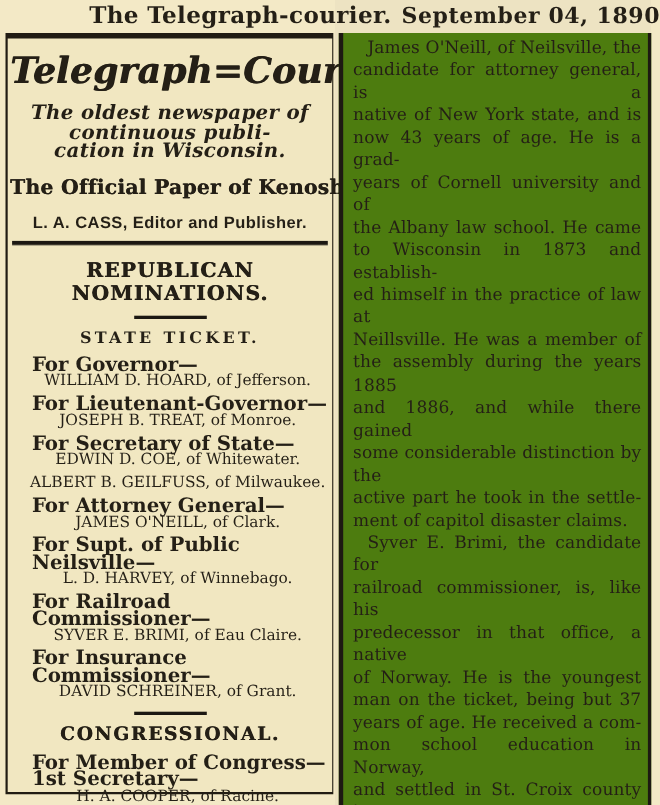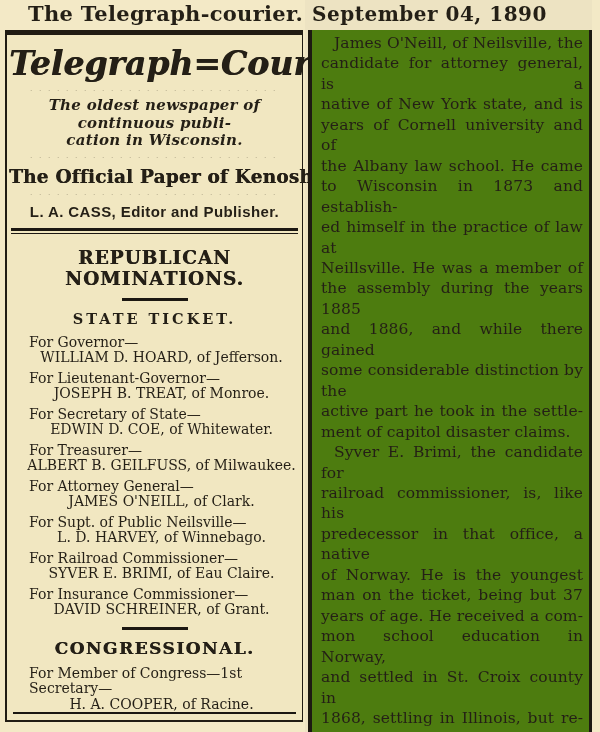--- a/index.html
+++ b/index.html
@@ -3,41 +3,41 @@
 <meta charset="utf-8">
 <style>
   html,body{margin:0;padding:0;}
   body{
     width:600px;height:732px;position:relative;overflow:hidden;
     background:linear-gradient(90deg,#f3e9c6 0 305px,#ede3c2 305px 592px,#f3e9c6 592px);
     font-family:"DejaVu Serif", serif;color:#241f16;
   }
   
   .page-header{
-    position:absolute;top:1px;left:0;width:100%;text-align:left;
+    position:absolute;top:1px;left:0;width:100%;text-align:right;
     padding-left:28px;box-sizing:border-box;white-space:nowrap;
   }
   .page-header .title{font-size:21px;font-weight:bold;letter-spacing:0.3px;}
   .page-header .date{font-size:20px;font-weight:bold;margin-left:9px;letter-spacing:0.5px;}
 
   
   .masthead-box{
     position:absolute;left:5px;top:30px;width:298px;height:692px;
     box-sizing:border-box;background:#f1e7c1;
     border:2px solid #211c13;border-top-width:5px;border-right-width:1px;
     display:flex;flex-direction:column;text-align:center;
   }
   .masthead-name{
     margin:9px 2px 0;font-size:33px;font-weight:bold;font-style:italic;
     font-family:"DejaVu Serif",serif;letter-spacing:0px;
     text-shadow:0.6px 0 0 #241f16;white-space:nowrap;
   }
   .wavy{display:block;margin:5px auto 0;}
   .tagline{
-    margin:6px 10px 0;font-size:15px;line-height:17.5px;
+    margin:6px 10px 0;font-size:18px;line-height:17.5px;
     font-weight:bold;font-style:italic;letter-spacing:0.3px;
   }
   .official-paper{
     margin:8px 2px 0;font-size:18.5px;font-weight:bold;letter-spacing:0.2px;
     text-shadow:0.4px 0 0 #241f16;white-space:nowrap;
   }
   .editor-line{
     margin:8px 0 0;font-family:"Liberation Sans",sans-serif;
     font-size:15px;font-weight:bold;letter-spacing:0.4px;
   }
@@ -46,21 +46,21 @@
     margin:13px 16px 0;font-size:18.5px;font-weight:bold;letter-spacing:1px;
     text-shadow:0.5px 0 0 #241f16;
   }
   .short-rule{width:66px;border-top:3px solid #1c1812;margin:9px auto 0;}
   .state-ticket{
     margin:9px 0 0;font-size:14.5px;font-weight:bold;letter-spacing:3px;
   }
   .ticket-list{margin:3px 0 0;text-align:left;}
   .entry{margin-top:5px;}
   .entry .office{
-    padding-left:22px;font-size:14px;font-weight:normal;line-height:15.5px;
+    padding-left:22px;font-size:18px;font-weight:bold;line-height:15.5px;
   }
   .entry .name{
     text-align:center;font-size:14px;font-weight:normal;line-height:15.5px;
     padding-left:14px;
   }
   .congressional{
     margin:8px 0 0;font-size:17px;font-weight:bold;letter-spacing:1.5px;
     text-shadow:0.4px 0 0 #241f16;
   }
   .bottom-bar{margin:6px 6px 6px;height:5px;background:#1b1711;margin-top:auto;}
@@ -124,21 +124,20 @@
       </div>
       <div class="entry">
         <div class="office">For Lieutenant-Governor—</div>
         <div class="name">JOSEPH B. TREAT, of Monroe.</div>
       </div>
       <div class="entry">
         <div class="office">For Secretary of State—</div>
         <div class="name">EDWIN D. COE, of Whitewater.</div>
       </div>
       <div class="entry">
-        <div class="office">For Treasurer—</div>
         <div class="name">ALBERT B. GEILFUSS, of Milwaukee.</div>
       </div>
       <div class="entry">
         <div class="office">For Attorney General—</div>
         <div class="name">JAMES O'NEILL, of Clark.</div>
       </div>
       <div class="entry">
         <div class="office">For Supt. of Public Neilsville—</div>
         <div class="name">L. D. HARVEY, of Winnebago.</div>
       </div>
@@ -163,20 +162,21 @@
   </div>
 
   <div class="bottom-bar"></div>
 </div>
 
 <div class="article-column" id="article">
     <div class="para">
       <div class="line indent"><span>James O'Neill, of Neilsville, the</span></div>
       <div class="line"><span>candidate for attorney general, is a</span></div>
       <div class="line"><span>native of New York state, and is</span></div>
+      <div class="line"><span>now 43 years of age.  He is a grad-</span></div>
       <div class="line"><span>years of Cornell university and of</span></div>
       <div class="line"><span>the Albany law school.  He came</span></div>
       <div class="line"><span>to Wisconsin in 1873 and establish-</span></div>
       <div class="line"><span>ed himself in the practice of law at</span></div>
       <div class="line"><span>Neillsville.  He was a member of</span></div>
       <div class="line"><span>the assembly during the years 1885</span></div>
       <div class="line"><span>and 1886, and while there gained</span></div>
       <div class="line"><span>some considerable distinction by the</span></div>
       <div class="line"><span>active part he took in the settle-</span></div>
       <div class="line last"><span>ment of capitol disaster claims.</span></div>

